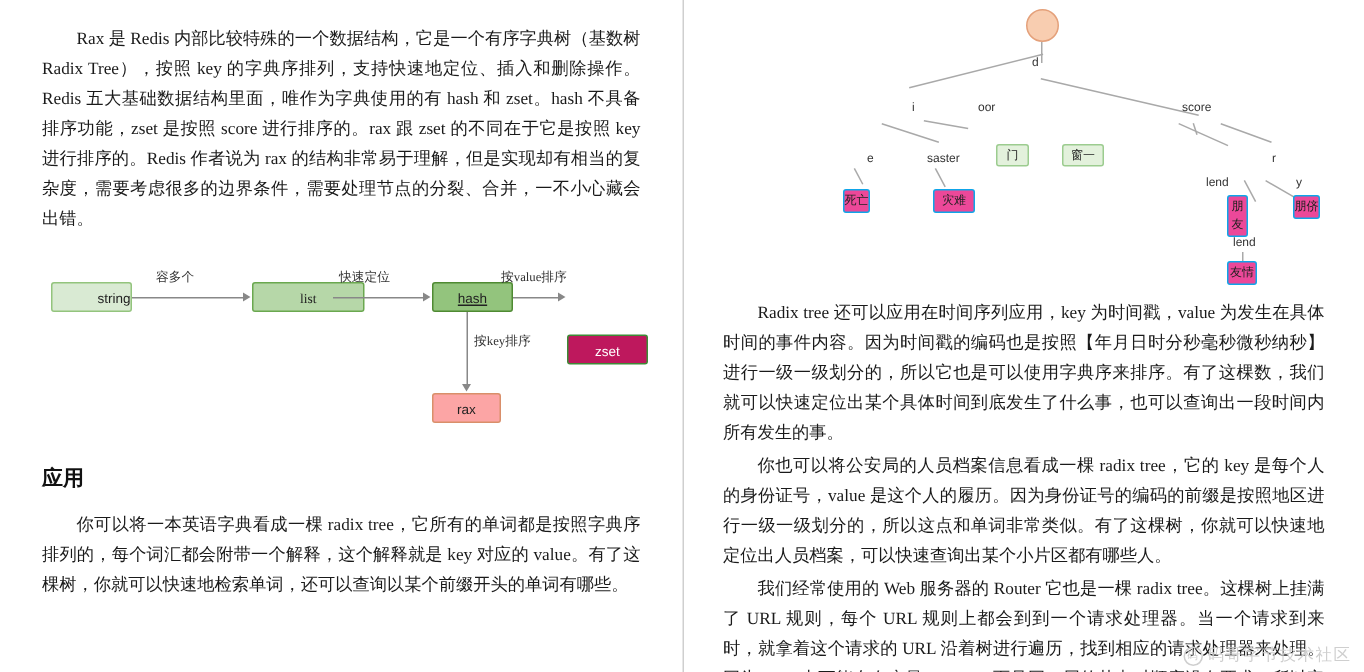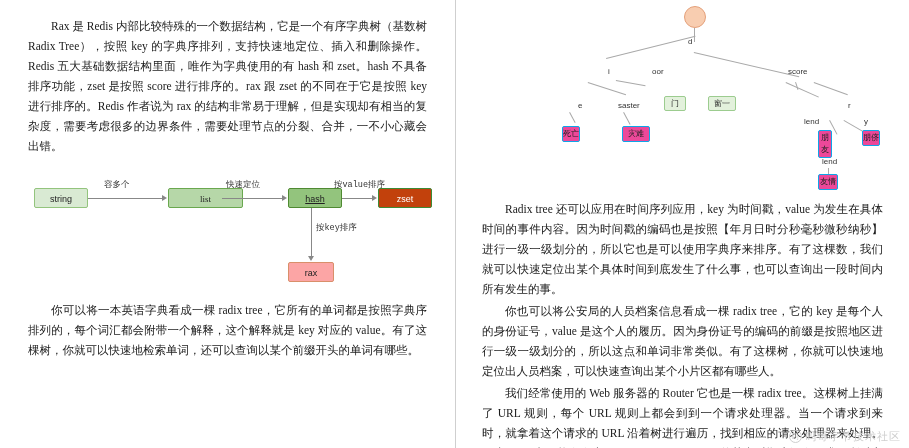--- a/index.html
+++ b/index.html
@@ -78,21 +78,21 @@
     font-family: "Liberation Sans", sans-serif;
     text-align: center;
     line-height: 20px;
     height: 20px;
     border-radius: 2px;
     box-sizing: border-box;
   }
   .node.green-l  { background:#d9ead3; border-color:#93c47d; }
   .node.green-m  { background:#b6d7a8; border-color:#6aa84f; }
   .node.green-s  { background:#93c47d; border-color:#4f8a32; }
-  .node.green-bright { background:#c2410c; border-color:#3d8a36; color:#fff; }
+  .node.green-bright { background:#be185d; border-color:#3d8a36; color:#fff;margin-top:35px; }
   .node.rax { background:#fca5a5; border-color:#d98f6a; }
   .conn {
     position: absolute;
     height: 1px;
     background: #888;
   }
   .conn.vert { width: 1px; height: auto; background: #888; }
   .arrow-r {
     position: absolute;
     width: 0; height: 0;
@@ -104,21 +104,21 @@
     position: absolute;
     width: 0; height: 0;
     border-left: 3px solid transparent;
     border-right: 3px solid transparent;
     border-top: 5px solid #888;
   }
   .conn-label {
     position: absolute;
     font-size: 8.5px;
     color: #333;
-    font-family: Liberation Mono, monospace;
+    font-family: Liberation Serif, serif;
     white-space: nowrap;
   }
   
   .tree-wrap {
     position: relative;
     width: 454px;
     height: 195px;
   }
   .tnode {
     position: absolute;
@@ -196,21 +196,21 @@
 
   <div class="col-left">
 
 
     <div class="left-body">
       <p class="para">Rax 是 Redis 内部比较特殊的一个数据结构，它是一个有序字典树（基数树 Radix Tree），按照 key 的字典序排列，支持快速地定位、插入和删除操作。Redis 五大基础数据结构里面，唯作为字典使用的有 hash 和 zset。hash 不具备排序功能，zset 是按照 score 进行排序的。rax 跟 zset 的不同在于它是按照 key 进行排序的。Redis 作者说为 rax 的结构非常易于理解，但是实现却有相当的复杂度，需要考虑很多的边界条件，需要处理节点的分裂、合并，一不小心藏会出错。</p>
     </div>
 
     <div class="flow">
 
-      <div class="node green-l" style="left:6px; top:18px; width:54px;">string</div>
+      <div class="node green-l" style="left:6px; top:18px; width:54px;text-align:right;">string</div>
       <div class="node green-m" style="left:140px; top:18px; width:75px;font-family:Liberation Serif, serif;">list</div>
       <div class="node green-s" style="left:260px; top:18px; width:54px;text-decoration:underline;">hash</div>
       <div class="node green-bright" style="left:350px; top:18px; width:54px;">zset</div>
       <div class="node rax" style="left:260px; top:92px; width:46px;">rax</div>
 
       <div class="conn" style="left:60px; top:28px; width:75px;"></div>
       <div class="arrow-r" style="left:134px; top:25px;"></div>
       <div class="conn-label" style="left:76px; top:9px;">容多个</div>
 
       <div class="conn" style="left:194px; top:28px; width:61px;"></div>
@@ -219,20 +219,21 @@
 
       <div class="conn" style="left:314px; top:28px; width:31px;"></div>
       <div class="arrow-r" style="left:344px; top:25px;"></div>
       <div class="conn-label" style="left:306px; top:9px;">按value排序</div>
 
       <div class="conn vert" style="left:283px; top:38px; width:1px; height:48px;"></div>
       <div class="arrow-d" style="left:280px; top:86px;"></div>
       <div class="conn-label" style="left:288px; top:52px;">按key排序</div>
     </div>
 
+    <div class="section-head">应用</div>
 
     <div class="left-tail">
       <p class="para">你可以将一本英语字典看成一棵 radix tree，它所有的单词都是按照字典序排列的，每个词汇都会附带一个解释，这个解释就是 key 对应的 value。有了这棵树，你就可以快速地检索单词，还可以查询以某个前缀开头的单词有哪些。</p>
     </div>
   </div>
 
   <div class="col-right">
 
     <div class="tree-wrap">
 

